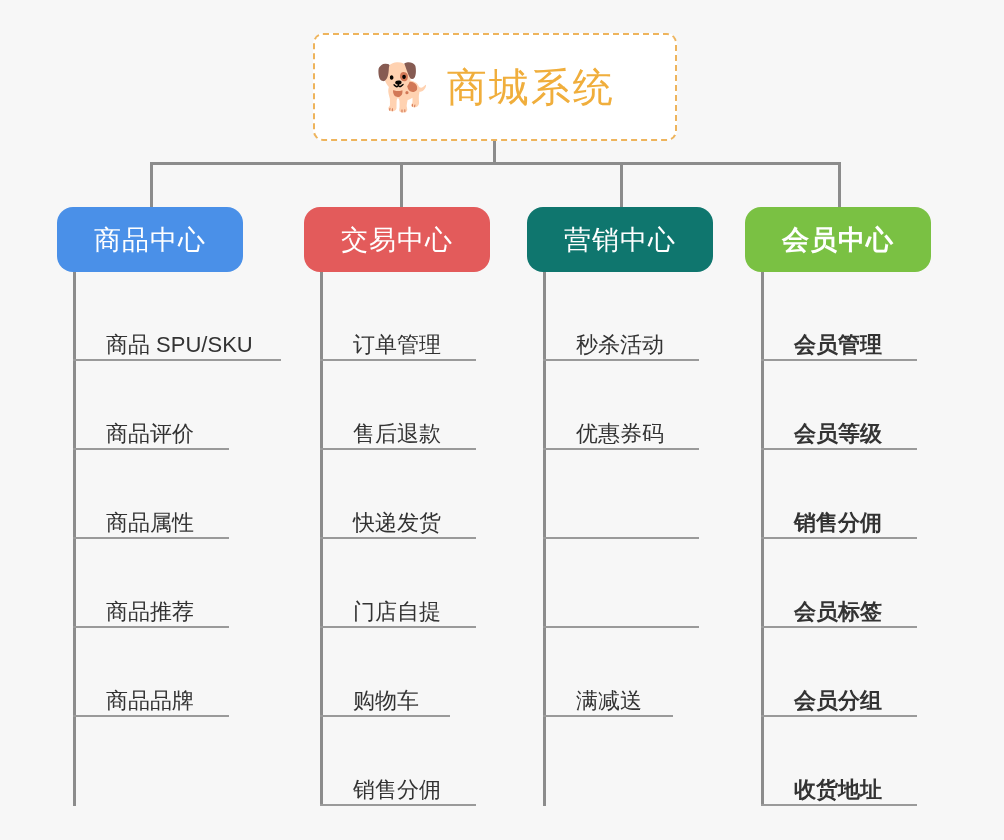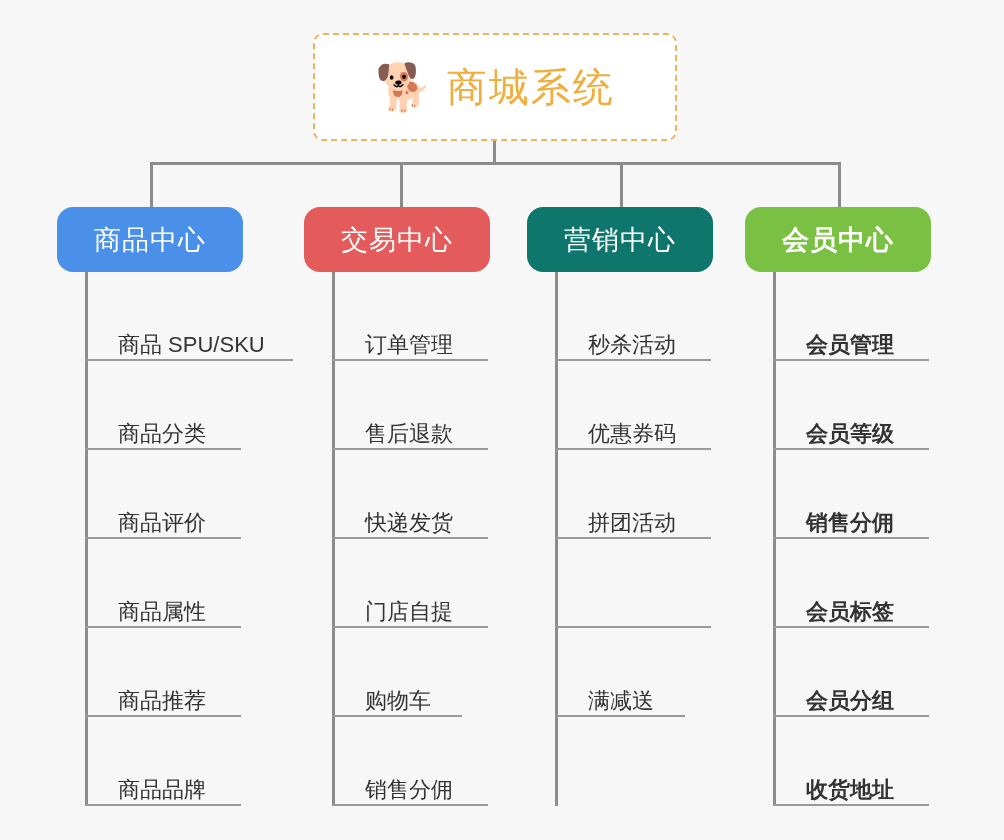--- a/index.html
+++ b/index.html
@@ -98,21 +98,21 @@
   .cat-header-label {
     color: #ffffff;
     font-size: 27px;
     letter-spacing: 1px;
     white-space: nowrap;
   }
 
   
   .leaf-list {
     position: relative;
-    margin-left: 28px;
+    margin-left: 16px;
     padding-top: 0;
   }
   .leaf-trunk {
     position: absolute;
     left: 0;
     top: 0;
     width: 3px;
     background: #8c8c8c;
   }
 
@@ -162,24 +162,20 @@
         <span class="cat-header-label">商品中心</span>
       </div>
       <div class="leaf-list">
         <div class="leaf-trunk" style="height: 534px;"></div>
         <div class="leaf-item">
           <div class="leaf-underline" style="width: 208px;"></div>
           <span class="leaf-label">商品 SPU/SKU</span>
         </div>
         <div class="leaf-item">
           <div class="leaf-underline" style="width: 156px;"></div>
-          <span class="leaf-label">商品分类</span>
-        </div>
-        <div class="leaf-item">
-          <div class="leaf-underline" style="width: 156px;"></div>
           <span class="leaf-label">商品评价</span>
         </div>
         <div class="leaf-item">
           <div class="leaf-underline" style="width: 156px;"></div>
           <span class="leaf-label">商品属性</span>
         </div>
         <div class="leaf-item">
           <div class="leaf-underline" style="width: 156px;"></div>
           <span class="leaf-label">商品推荐</span>
         </div>
@@ -230,21 +226,20 @@
         <div class="leaf-item">
           <div class="leaf-underline" style="width: 156px;"></div>
           <span class="leaf-label">秒杀活动</span>
         </div>
         <div class="leaf-item">
           <div class="leaf-underline" style="width: 156px;"></div>
           <span class="leaf-label">优惠券码</span>
         </div>
         <div class="leaf-item">
           <div class="leaf-underline" style="width: 156px;"></div>
-          <span class="leaf-label">拼团活动</span>
         </div>
         <div class="leaf-item">
           <div class="leaf-underline" style="width: 156px;"></div>
         </div>
         <div class="leaf-item">
           <div class="leaf-underline" style="width: 130px;"></div>
           <span class="leaf-label">满减送</span>
         </div>
       </div>
     </div>

